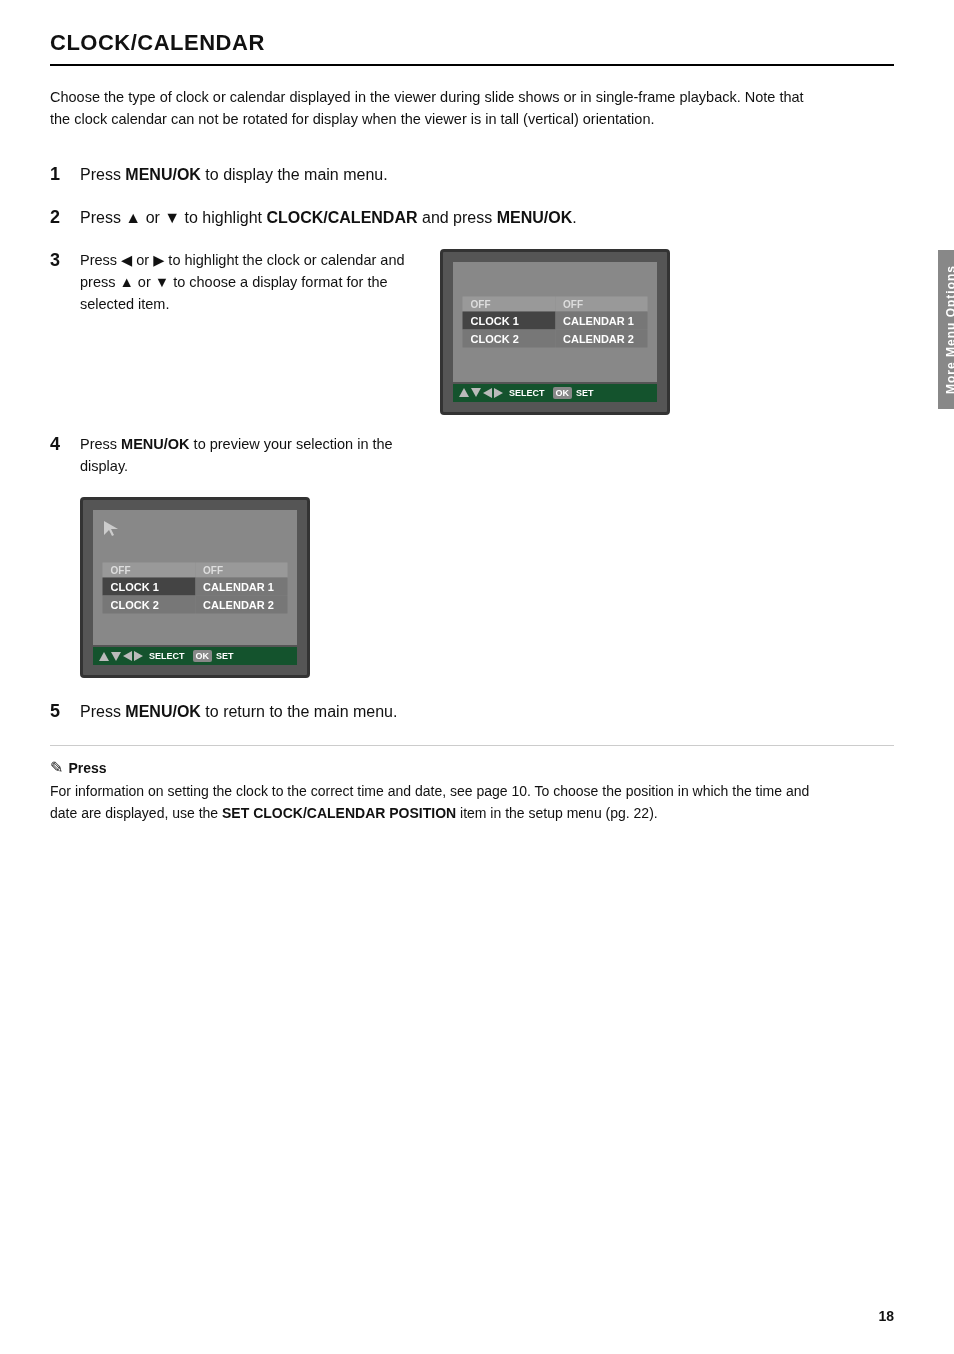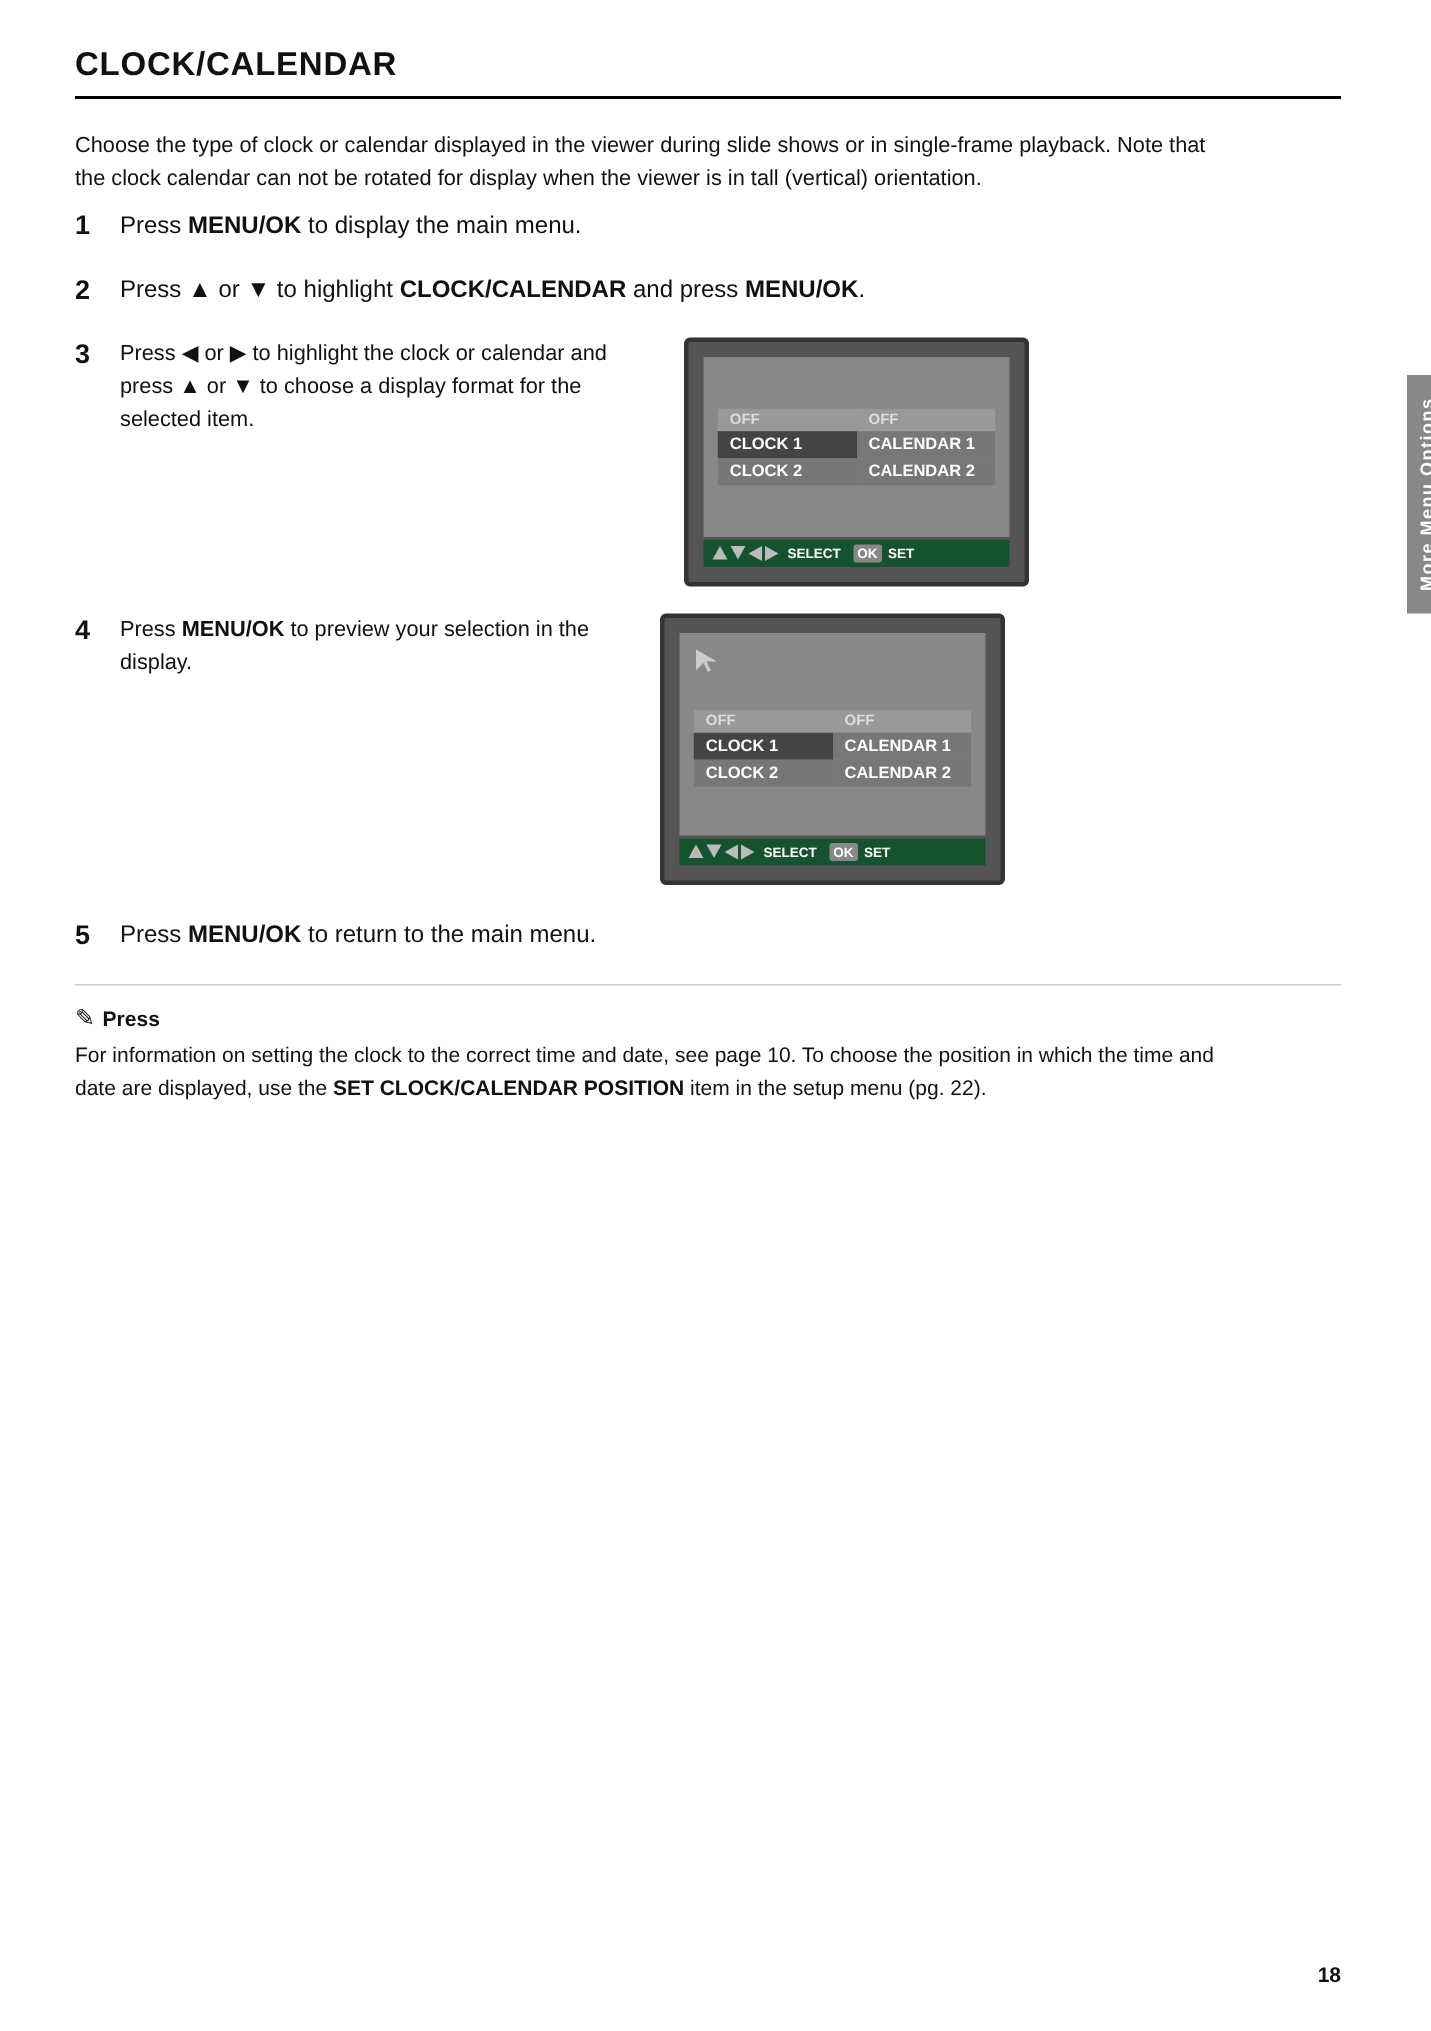--- a/index.html
+++ b/index.html
@@ -27,21 +27,21 @@
       border-bottom: 2px solid #000;
       padding-bottom: 8px;
       margin-bottom: 20px;
       letter-spacing: 0.5px;
     }
 
     
     .intro-text {
       font-size: 14.5px;
       line-height: 1.55;
-      margin-bottom: 8px;
+      margin-bottom: 32px;
       max-width: 760px;
     }
 
     
     .step {
       display: flex;
       align-items: flex-start;
       margin-bottom: 18px;
       position: relative;
     }
@@ -60,21 +60,21 @@
     }
 
     .step-content b {
       font-weight: bold;
     }
 
     
     .step3-layout {
       display: flex;
       align-items: flex-start;
-      gap: 36px;
+      gap: 20px;
     }
 
     .step3-text {
       flex: 1;
       font-size: 14.5px;
       line-height: 1.55;
       max-width: 340px;
     }
 
     
@@ -174,20 +174,21 @@
       bottom: 30px;
       right: 60px;
       font-size: 14px;
       font-weight: bold;
     }
 
     .step4-layout {
       display: flex;
       align-items: flex-start;
       gap: 20px;
+      flex-direction: column;
     }
 
     .step4-text {
       flex: 1;
       font-size: 14.5px;
       line-height: 1.55;
       max-width: 340px;
     }
 
     .divider-line {

